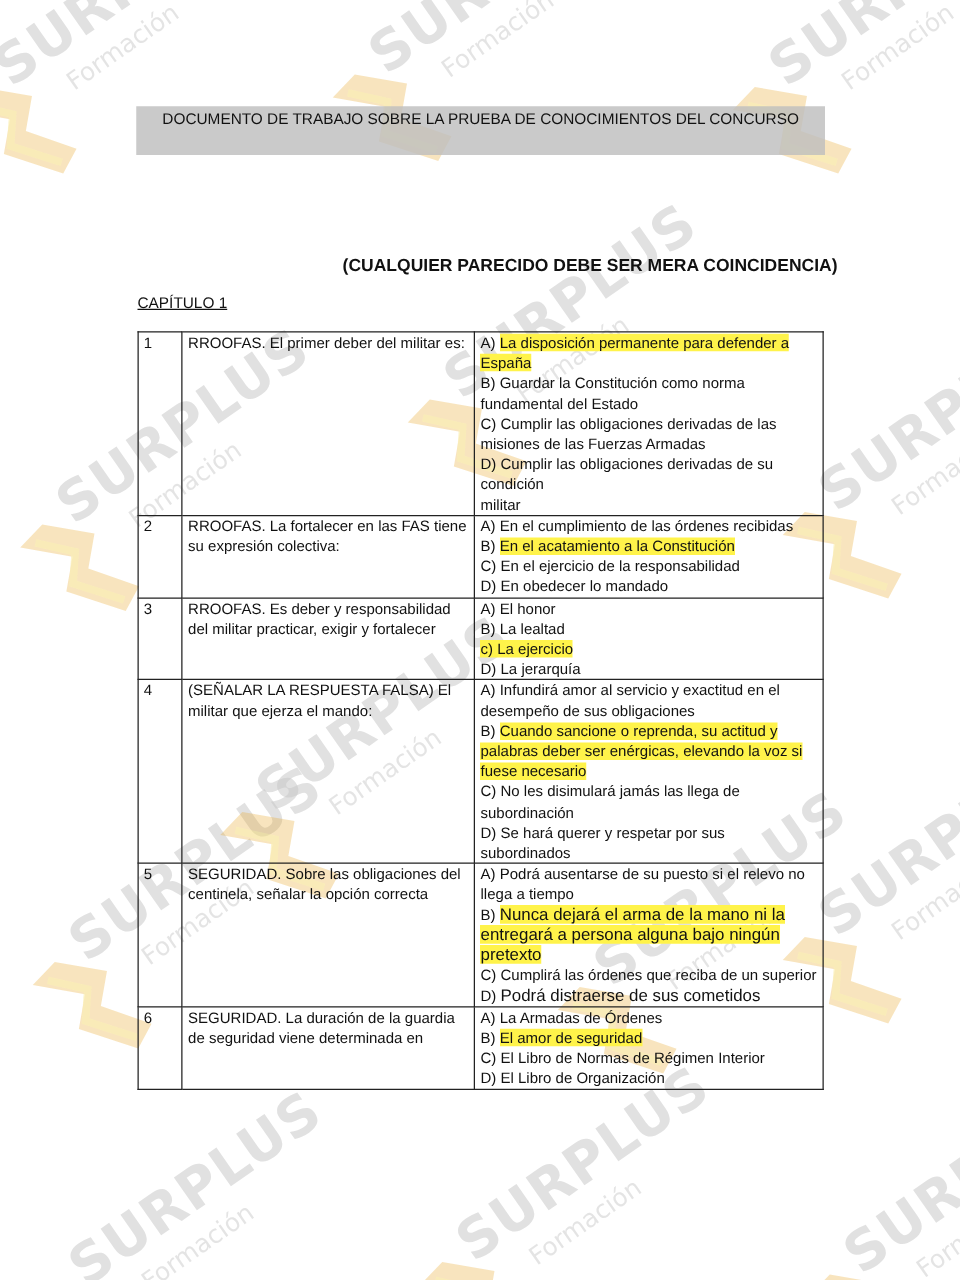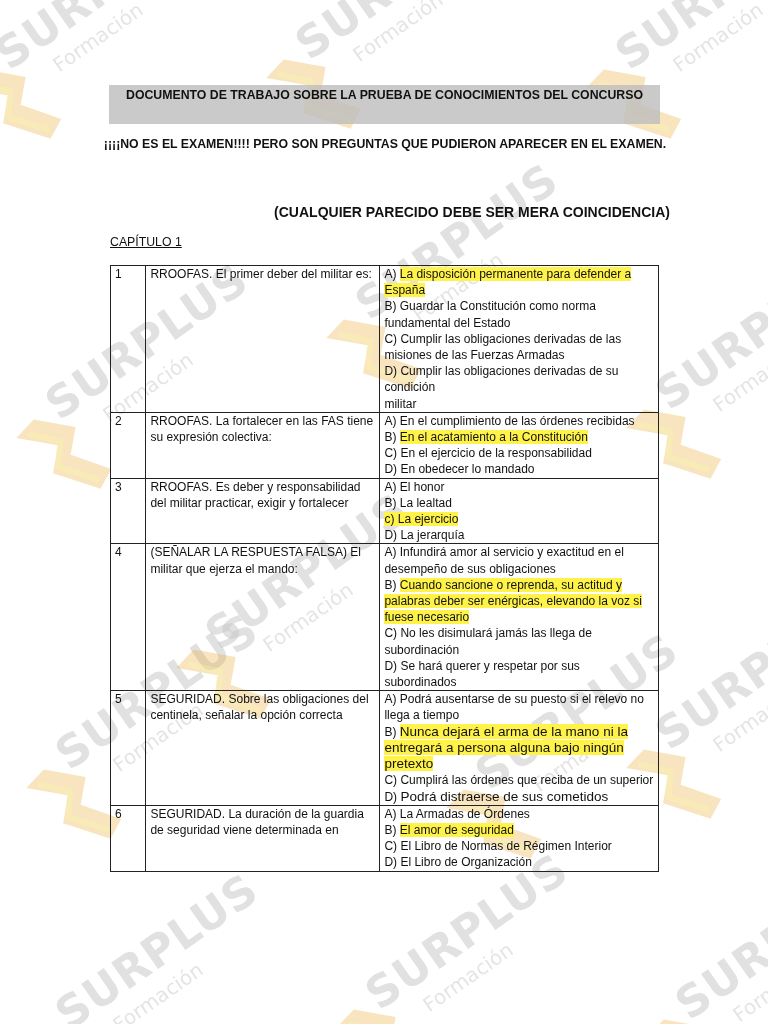--- a/index.html
+++ b/index.html
@@ -12,21 +12,21 @@
   .wm-layer { position: absolute; inset: 0; pointer-events: none; z-index: 0; }
   .wm { position: absolute; width: 200px; height: 170px; transform: rotate(-35deg); opacity: 0.55; }
   .wm .flag { position: absolute; left: 0; top: 40px; width: 90px; height: 110px; }
   .wm .surplus { position: absolute; left: 55px; top: 20px; font-weight: bold; font-size: 44px; color: #c9c9c9; letter-spacing: 1px; font-family: "DejaVu Sans", sans-serif; }
   .wm .formacion { position: absolute; left: 95px; top: 72px; font-size: 20px; color: #cfcfcf; font-family: "DejaVu Sans", sans-serif; }
 
   .page { position: absolute; left: 0; top: 0; width: 768px; z-index: 1; }
   .title-box {
     position: absolute; left: 109px; top: 85px; width: 551px; height: 38px;
     background: rgba(190,190,190,0.82);
-    text-align: center; font-weight: bold; font-size: 12.3px; line-height: 18px;
+    text-align: center; font-weight: normal; font-size: 12.3px; line-height: 18px;
     padding-top: 1px;
   }
   .notice {
     position: absolute; left: 100px; top: 135px; width: 570px;
     text-align: center; font-weight: bold; font-size: 12.3px; line-height: 19px;
   }
   .disclaimer {
     position: absolute; left: 100px; top: 204px; width: 570px;
     text-align: right; font-weight: bold; font-size: 14px;
   }
@@ -154,21 +154,20 @@
     <span class="formacion">Formación</span>
   </div>
 </div>
 
 <div class="page">
   <div class="title-box">
     <div>DOCUMENTO DE TRABAJO SOBRE LA PRUEBA DE CONOCIMIENTOS DEL CONCURSO</div>
   </div>
 
   <div class="notice">
-    <div>¡¡¡¡NO ES EL EXAMEN!!!! PERO SON PREGUNTAS QUE PUDIERON APARECER EN EL EXAMEN.</div>
   </div>
 
   <div class="disclaimer">(CUALQUIER PARECIDO DEBE SER MERA COINCIDENCIA)</div>
 
   <div class="chapter">CAPÍTULO 1</div>
 
   <table class="q">
     <tbody id="q-body">
         <tr>
           <td class="num">1</td>

